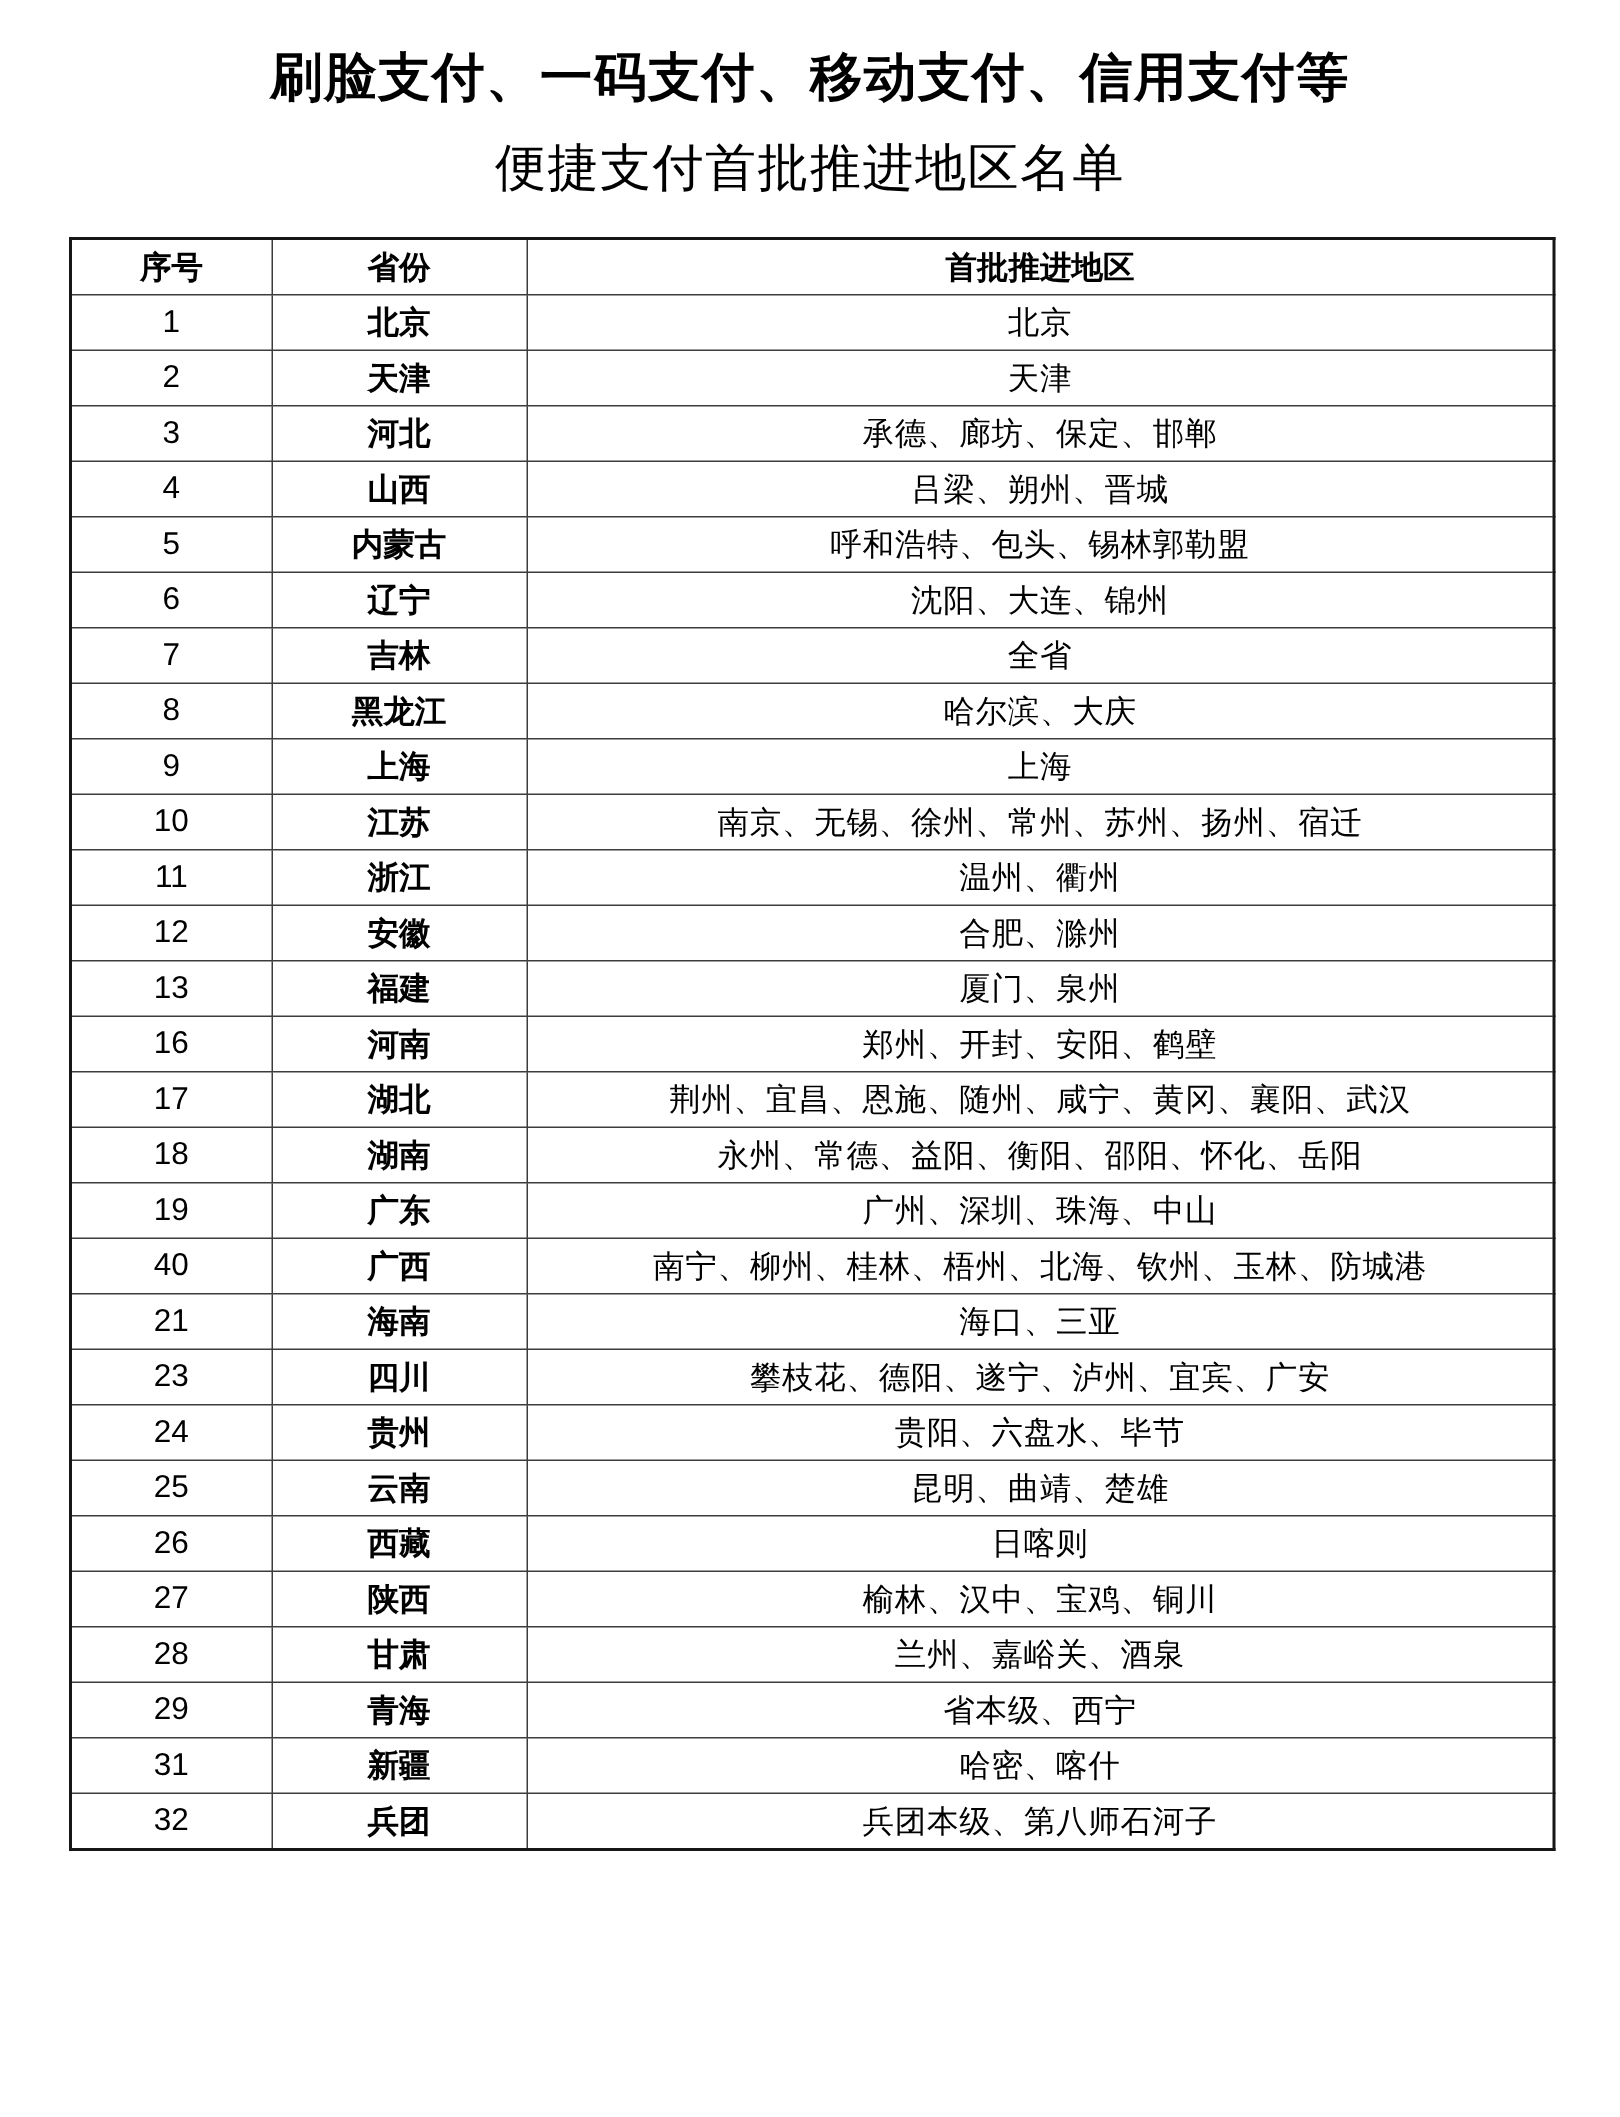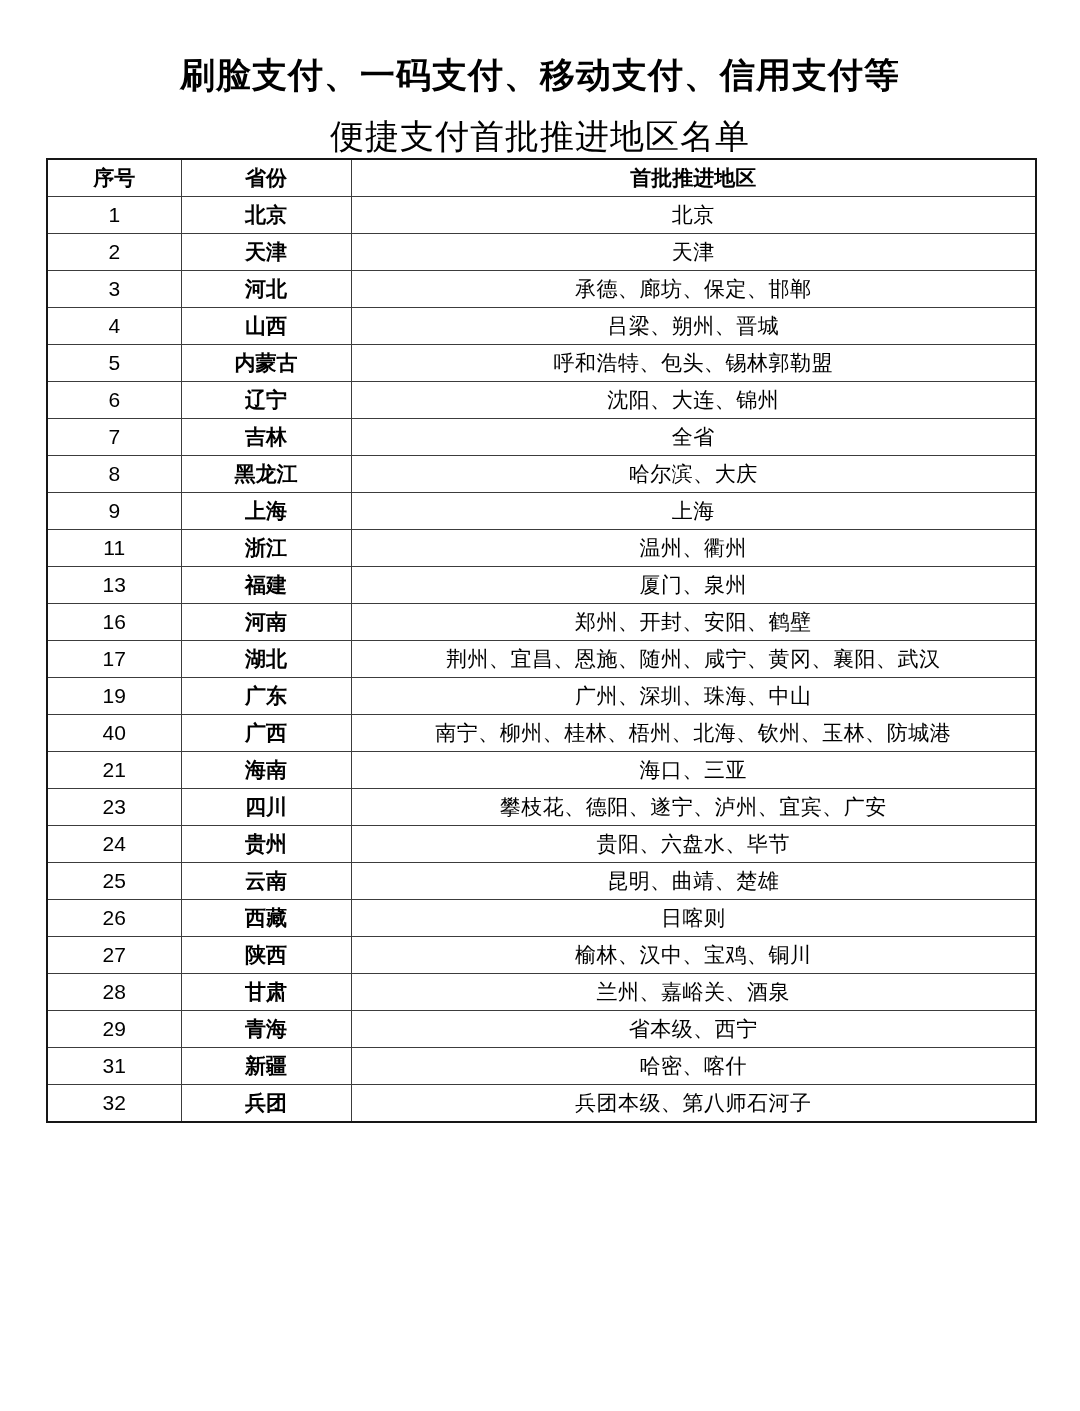--- a/index.html
+++ b/index.html
@@ -13,21 +13,21 @@
     position: relative;
     font-family: "Liberation Serif", serif;
     color: #000000;
   }
   .titles {
     width: 1080px;
     text-align: center;
   }
   .title-line1 {
     margin: 0;
-    padding-top: 56px;
+    padding-top: 32px;
     font-size: 35px;
     line-height: 40px;
     font-weight: bold;
     font-family: "Liberation Serif", serif;
     letter-spacing: 1px;
   }
   .title-line2 {
     margin: 0;
     padding-top: 21px;
     font-size: 34px;
@@ -143,38 +143,53 @@
     <td class="cell-no">8</td>
     <td class="cell-prov">黑龙江</td>
     <td class="cell-reg">哈尔滨、大庆</td>
   </tr>
         <tr>
     <td class="cell-no">9</td>
     <td class="cell-prov">上海</td>
     <td class="cell-reg">上海</td>
   </tr>
         <tr>
+    <td class="cell-no">10</td>
+    <td class="cell-prov">江苏</td>
+    <td class="cell-reg">南京、无锡、徐州、常州、苏州、扬州、宿迁</td>
+  </tr>
+        <tr>
     <td class="cell-no">11</td>
     <td class="cell-prov">浙江</td>
     <td class="cell-reg">温州、衢州</td>
   </tr>
         <tr>
+    <td class="cell-no">12</td>
+    <td class="cell-prov">安徽</td>
+    <td class="cell-reg">合肥、滁州</td>
+  </tr>
+        <tr>
     <td class="cell-no">13</td>
     <td class="cell-prov">福建</td>
     <td class="cell-reg">厦门、泉州</td>
   </tr>
         <tr>
     <td class="cell-no">16</td>
     <td class="cell-prov">河南</td>
     <td class="cell-reg">郑州、开封、安阳、鹤壁</td>
   </tr>
         <tr>
     <td class="cell-no">17</td>
     <td class="cell-prov">湖北</td>
     <td class="cell-reg">荆州、宜昌、恩施、随州、咸宁、黄冈、襄阳、武汉</td>
+  </tr>
+        <tr>
+    <td class="cell-no">18</td>
+    <td class="cell-prov">湖南</td>
+    <td class="cell-reg">永州、常德、益阳、衡阳、邵阳、怀化、岳阳</td>
   </tr>
         <tr>
     <td class="cell-no">19</td>
     <td class="cell-prov">广东</td>
     <td class="cell-reg">广州、深圳、珠海、中山</td>
   </tr>
         <tr>
     <td class="cell-no">40</td>
     <td class="cell-prov">广西</td>
     <td class="cell-reg">南宁、柳州、桂林、梧州、北海、钦州、玉林、防城港</td>

